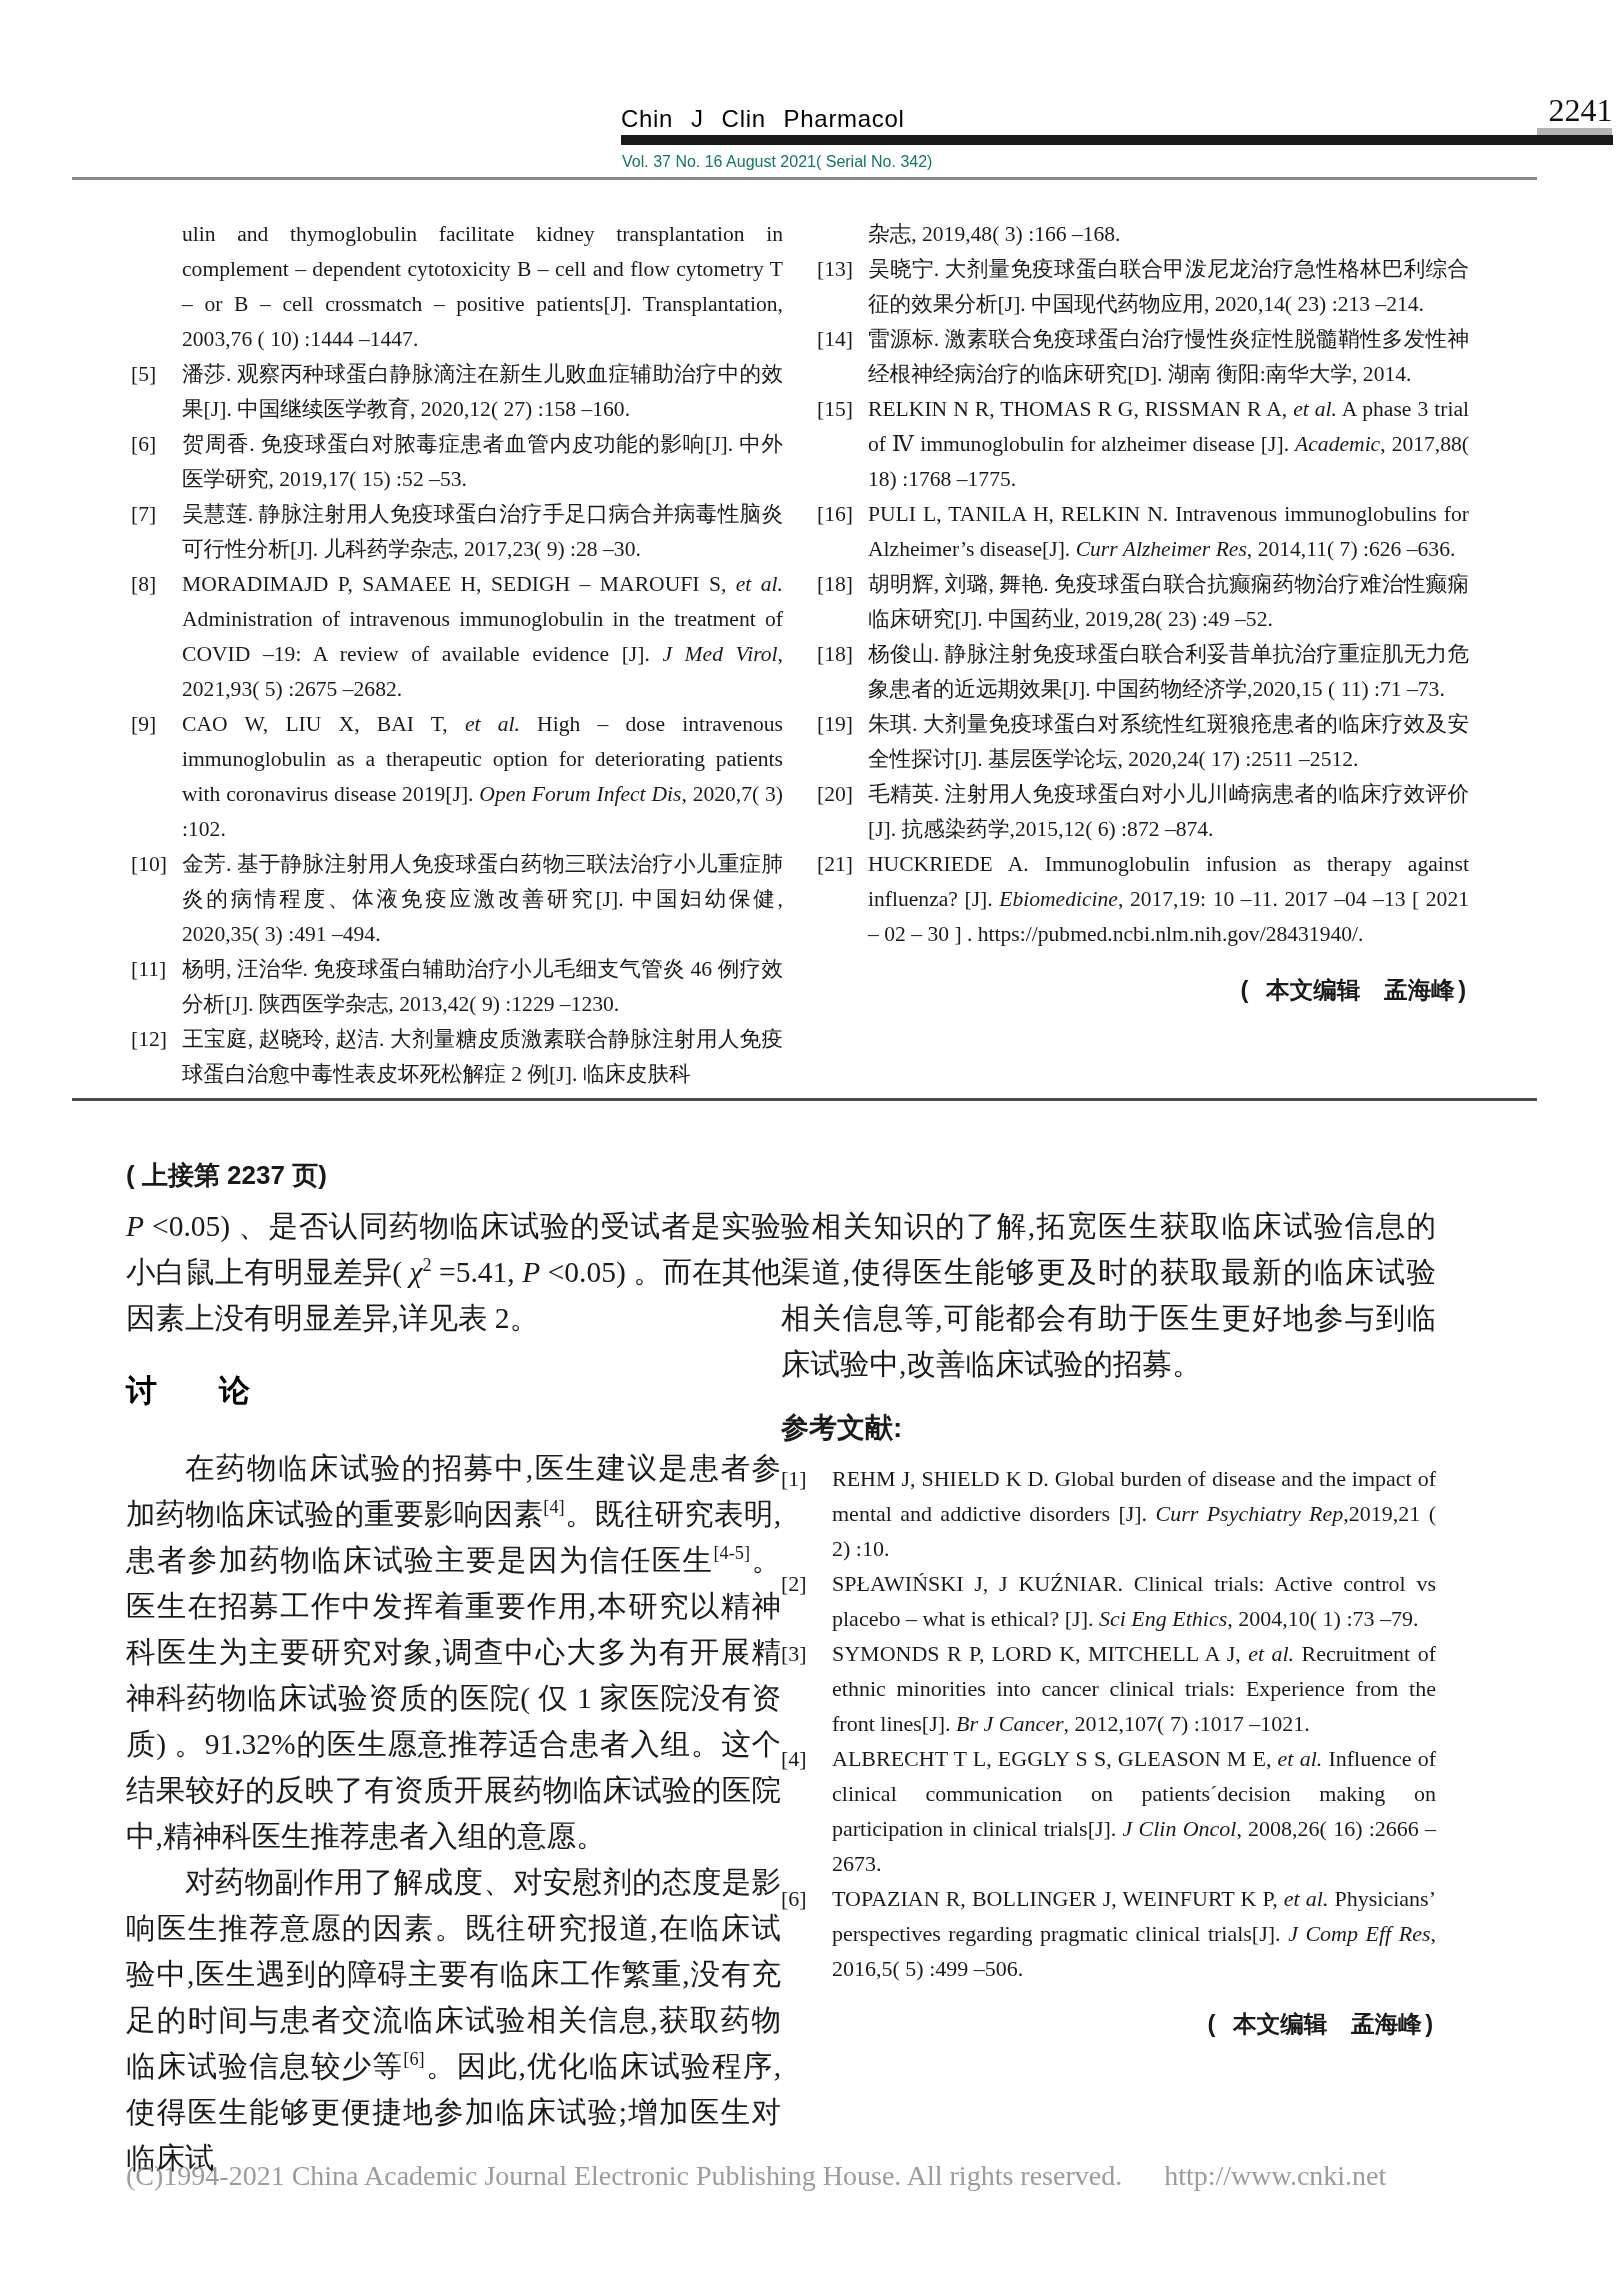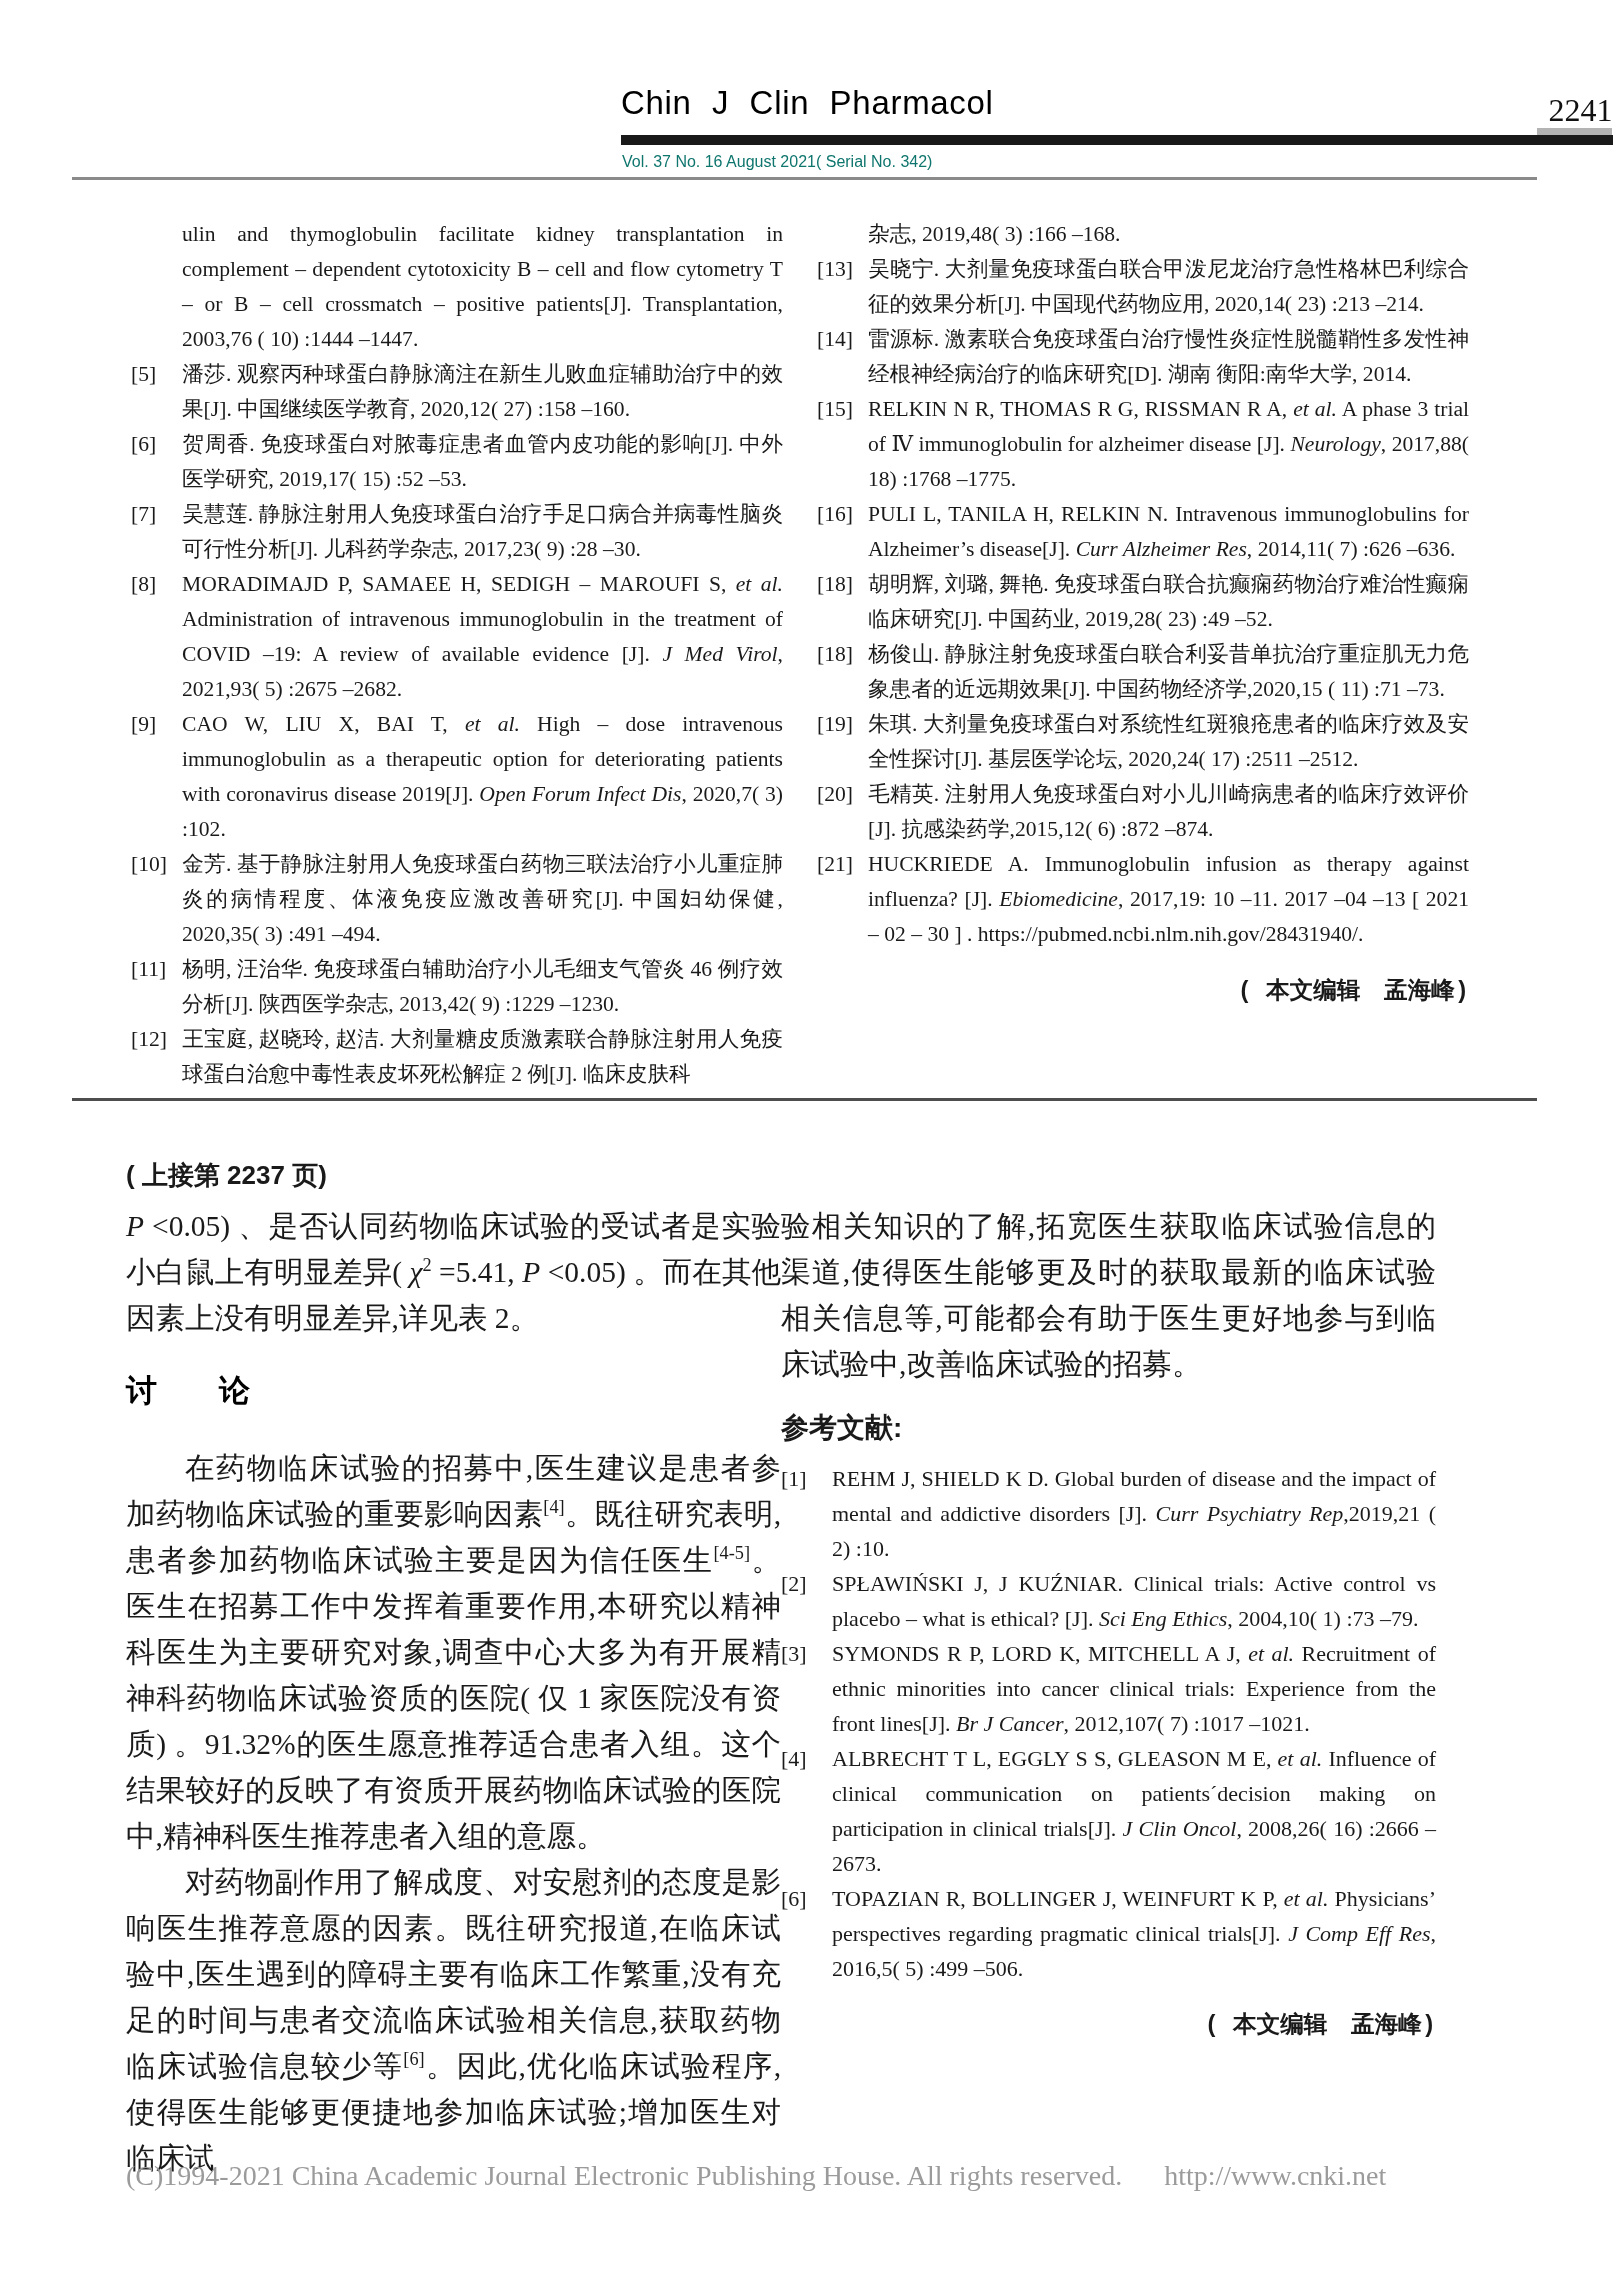--- a/index.html
+++ b/index.html
@@ -6,23 +6,23 @@
   .page{
     position:relative;width:1623px;height:2295px;margin:0 auto;
     background:#ffffff;overflow:hidden;color:#1a1a1a;
     font-family:"Liberation Serif","DejaVu Serif",serif;
   }
   .it{font-style:italic;}
   sup{font-size:62%;line-height:0;}
 
   
   .journal-title{
-    position:absolute;left:621px;top:84px;
+    position:absolute;left:621px;top:105px;
     font-family:"Liberation Sans","DejaVu Sans",sans-serif;
-    font-size:33px;letter-spacing:0.7px;word-spacing:10.5px;color:#000;white-space:nowrap;
+    font-size:24px;letter-spacing:0.7px;word-spacing:10.5px;color:#000;white-space:nowrap;
   }
   .page-number{position:absolute;right:10.5px;top:92px;font-size:32px;color:#111;}
   .black-bar{position:absolute;left:621px;top:135px;width:992px;height:9.8px;background:#191919;}
   .gray-notch{position:absolute;left:1537px;top:128px;width:75px;height:7.2px;background:#b3b3b3;}
   .vol-line{
     position:absolute;left:622px;top:153px;
     font-family:"Liberation Sans","DejaVu Sans",sans-serif;font-size:16px;color:#0f766e;white-space:nowrap;
   }
   .header-rule{position:absolute;left:72px;top:177px;width:1465px;height:2.6px;background:#8a8a8a;}
 
@@ -108,21 +108,21 @@
   <div class="ref"><span class="ref-num">[12]</span><span class="ref-text">王宝庭, 赵晓玲, 赵洁. 大剂量糖皮质激素联合静脉注射用人免疫球蛋白治愈中毒性表皮坏死松解症 2 例[J]. 临床皮肤科</span></div>
 </div>
     <div class="col">
       <div>
   <div class="ref"><span class="ref-num"></span><span class="ref-text">杂志, 2019,48( 3) :166 –168.</span></div>
 
   <div class="ref"><span class="ref-num">[13]</span><span class="ref-text">吴晓宁. 大剂量免疫球蛋白联合甲泼尼龙治疗急性格林巴利综合征的效果分析[J]. 中国现代药物应用, 2020,14( 23) :213 –214.</span></div>
 
   <div class="ref"><span class="ref-num">[14]</span><span class="ref-text">雷源标. 激素联合免疫球蛋白治疗慢性炎症性脱髓鞘性多发性神经根神经病治疗的临床研究[D]. 湖南 衡阳:南华大学, 2014.</span></div>
 
-  <div class="ref"><span class="ref-num">[15]</span><span class="ref-text"><span>RELKIN N R, THOMAS R G, RISSMAN R A, </span><span class="it">et al.</span><span> A phase 3 trial of Ⅳ immunoglobulin for alzheimer disease [J]. </span><span class="it">Neurology</span><span>, 2017,88( 18) :1768 –1775.</span></span></div>
+  <div class="ref"><span class="ref-num">[15]</span><span class="ref-text"><span>RELKIN N R, THOMAS R G, RISSMAN R A, </span><span class="it">et al.</span><span> A phase 3 trial of Ⅳ immunoglobulin for alzheimer disease [J]. </span><span class="it">Academic</span><span>, 2017,88( 18) :1768 –1775.</span></span></div>
 
   <div class="ref"><span class="ref-num">[16]</span><span class="ref-text"><span>PULI L, TANILA H, RELKIN N. Intravenous immunoglobulins for Alzheimer’s disease[J]. </span><span class="it">Curr Alzheimer Res</span><span>, 2014,11( 7) :626 –636.</span></span></div>
 
   <div class="ref"><span class="ref-num">[18]</span><span class="ref-text">胡明辉, 刘璐, 舞艳. 免疫球蛋白联合抗癫痫药物治疗难治性癫痫临床研究[J]. 中国药业, 2019,28( 23) :49 –52.</span></div>
 
   <div class="ref"><span class="ref-num">[18]</span><span class="ref-text">杨俊山. 静脉注射免疫球蛋白联合利妥昔单抗治疗重症肌无力危象患者的近远期效果[J]. 中国药物经济学,2020,15 ( 11) :71 –73.</span></div>
 
   <div class="ref"><span class="ref-num">[19]</span><span class="ref-text">朱琪. 大剂量免疫球蛋白对系统性红斑狼疮患者的临床疗效及安全性探讨[J]. 基层医学论坛, 2020,24( 17) :2511 –2512.</span></div>
 
   <div class="ref"><span class="ref-num">[20]</span><span class="ref-text">毛精英. 注射用人免疫球蛋白对小儿川崎病患者的临床疗效评价[J]. 抗感染药学,2015,12( 6) :872 –874.</span></div>

